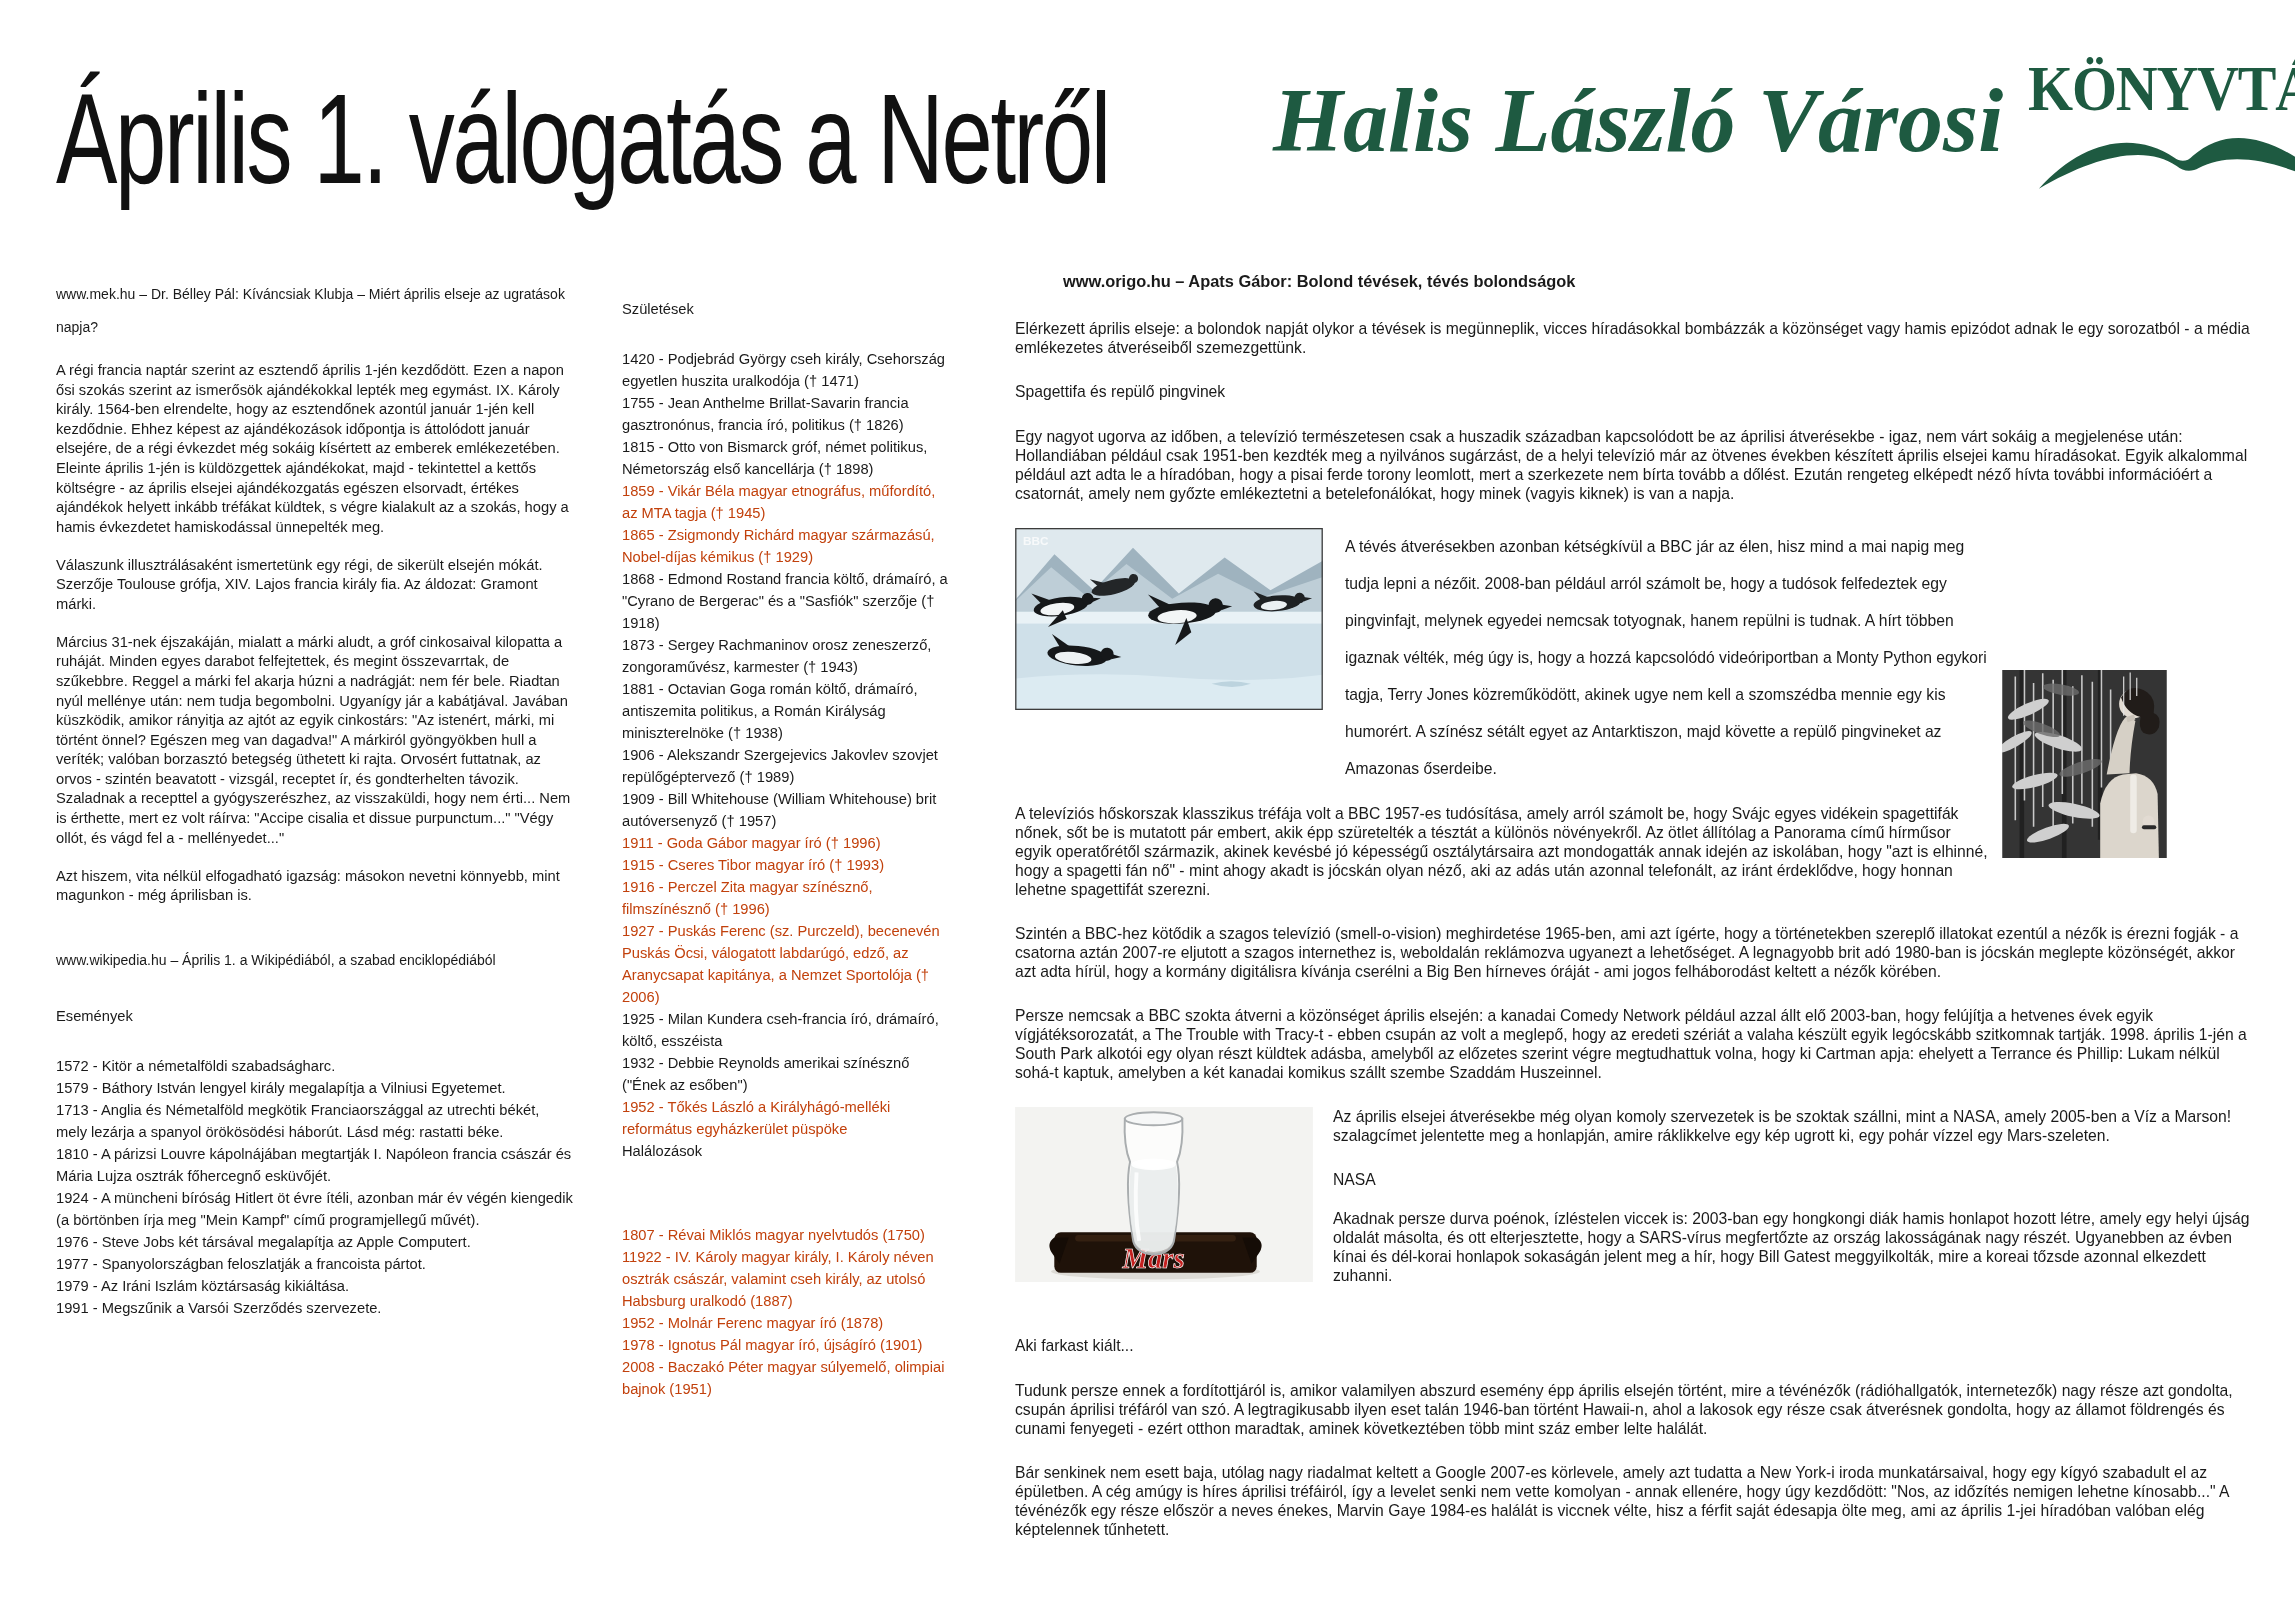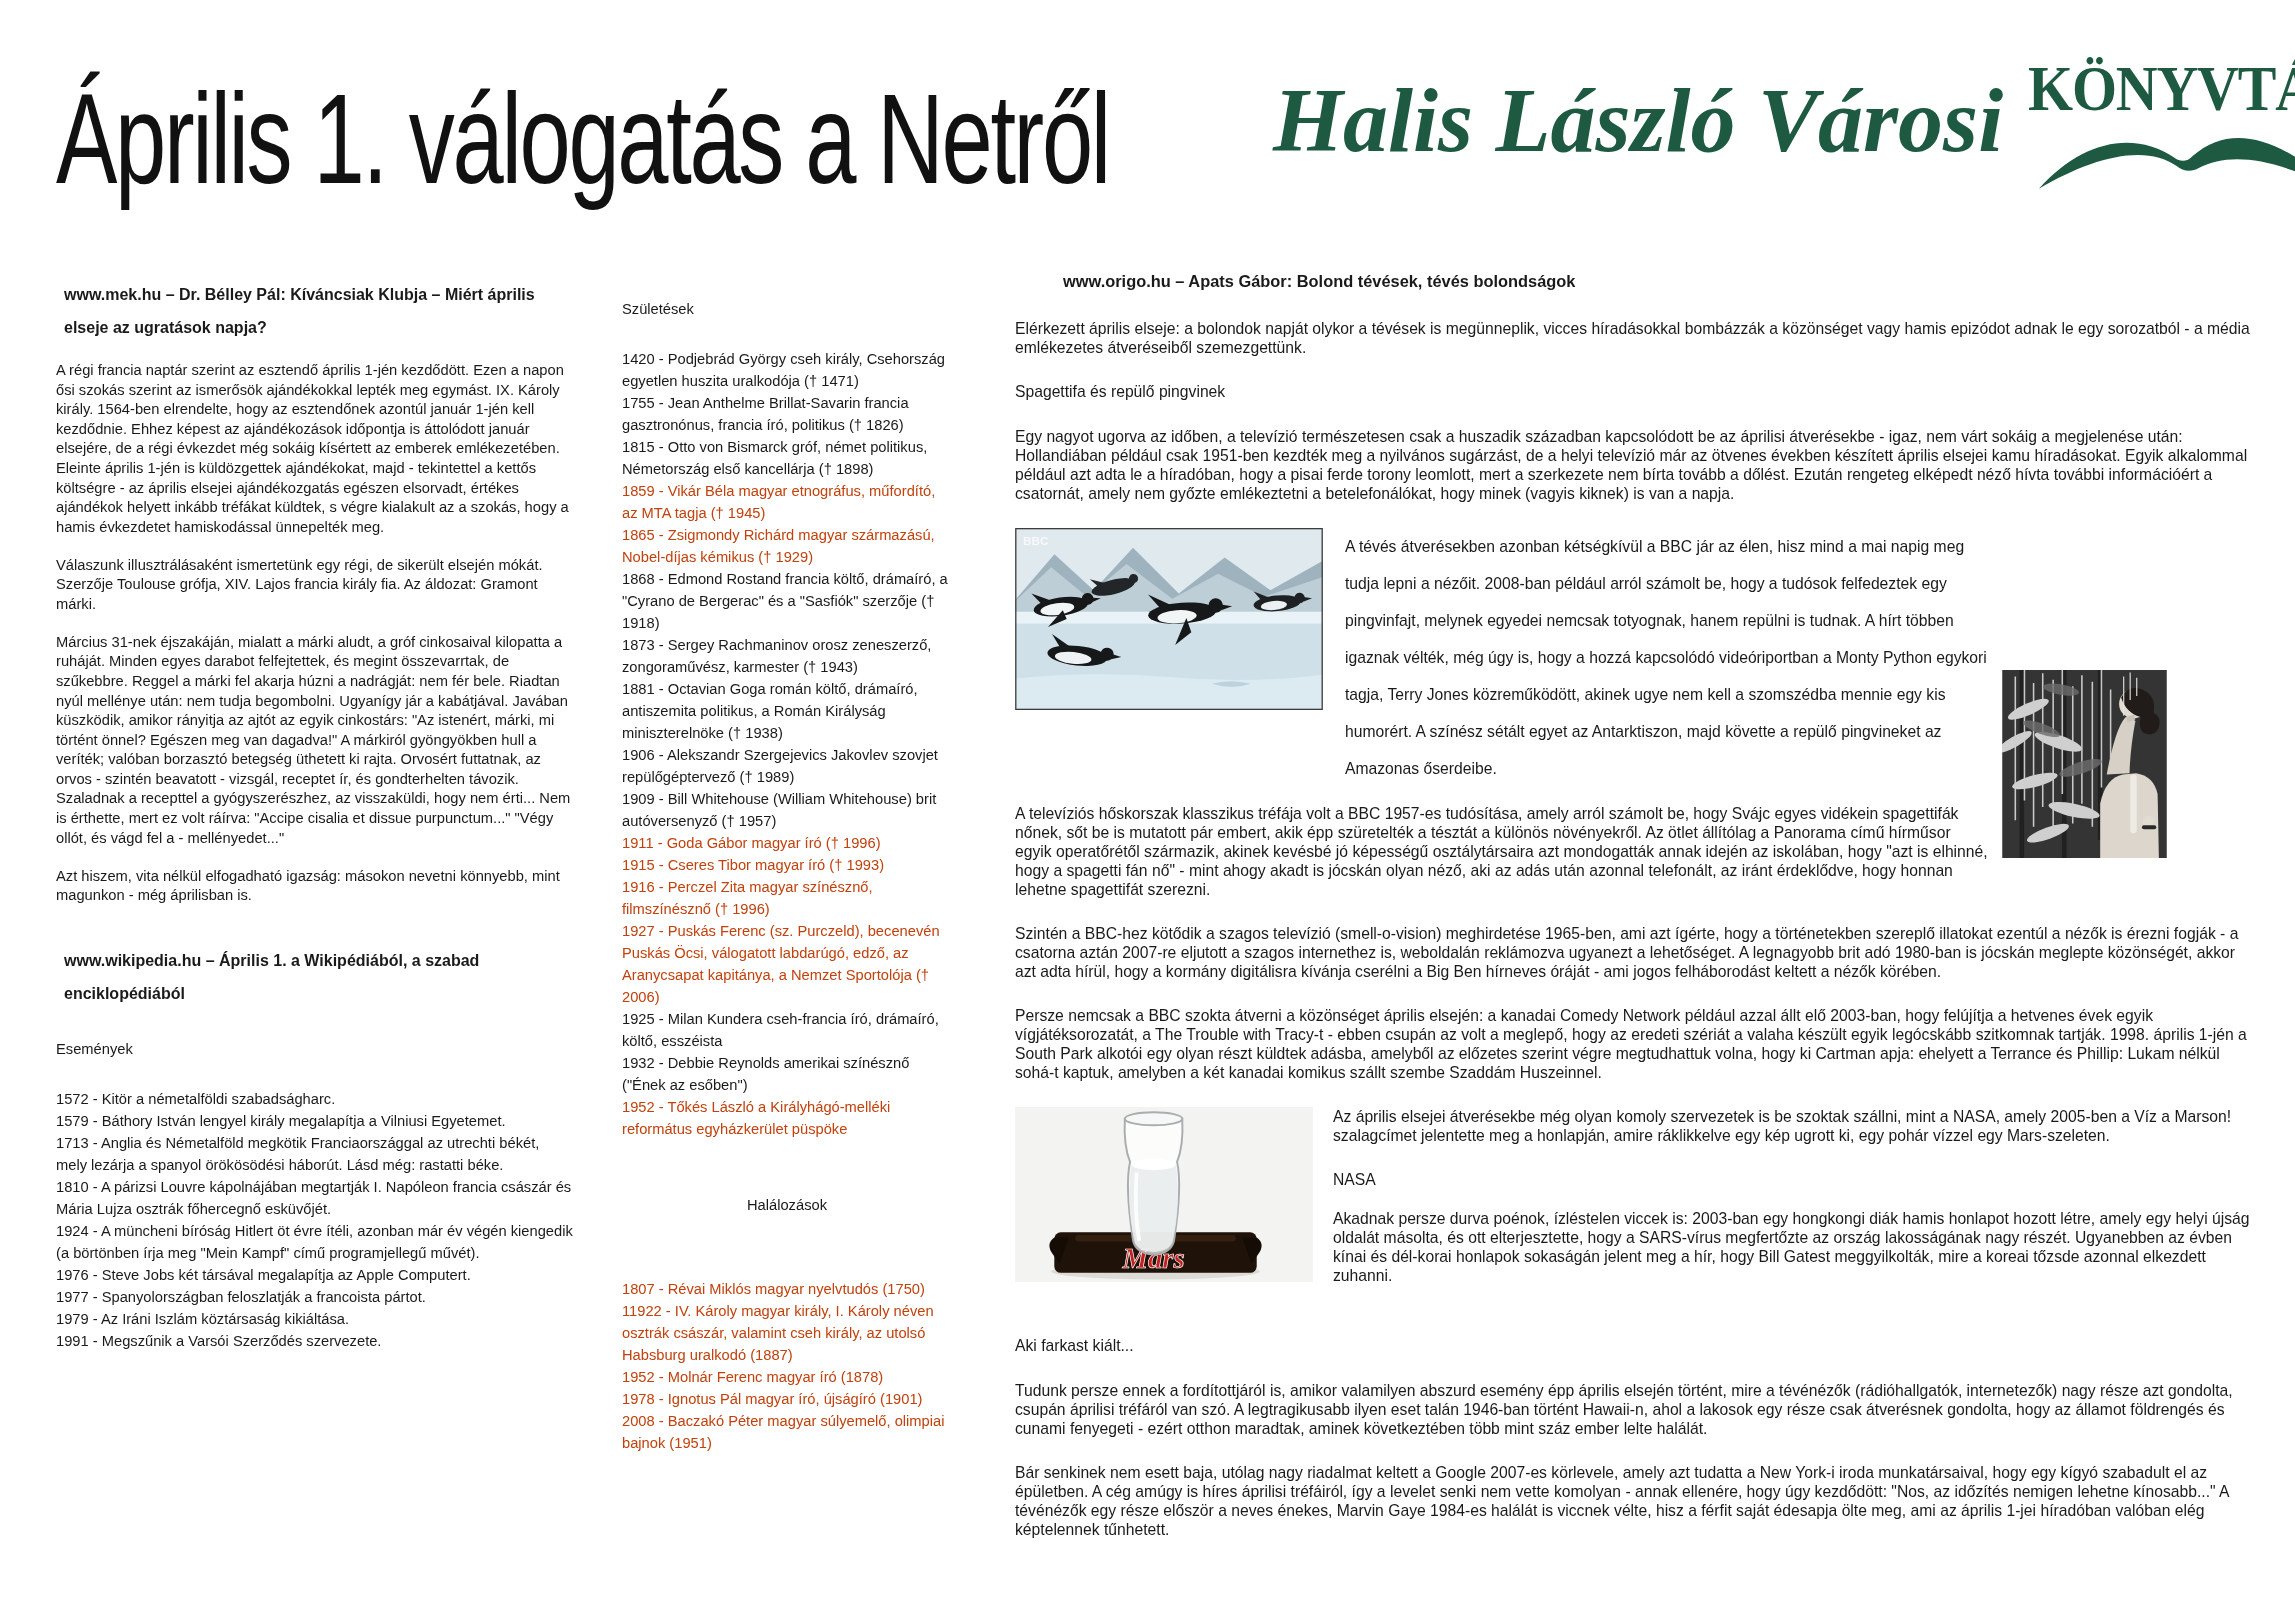--- a/index.html
+++ b/index.html
@@ -18,29 +18,29 @@
                   letter-spacing:-1.3px;line-height:1;transform:scaleX(0.92);transform-origin:left top;
                   white-space:nowrap;}
   #logo svg{margin-top:7.9px;margin-left:6.5px;}
 
   
   p{margin:0;}
   .orange{color:#c2410c;}
 
   
   #col1{position:absolute;left:56px;top:278px;width:517px;font-size:14.7px;line-height:19.6px;}
-  #col1 .head{font-weight:700;font-size:16px;line-height:33px;margin-bottom:17px;margin-left:8px;}
+  #col1 .head{font-weight:400;font-size:14px;line-height:33px;margin-bottom:17px;}
   #col1 p{margin-bottom:18.3px;}
   #col1 .subhead{margin:30px 0 29px 0;}
   #col1 .list .li{line-height:22px;}
 
   
   #col2{position:absolute;left:622px;top:298px;width:330px;font-size:14.7px;line-height:22px;}
   #col2 .subhead{margin-bottom:27.5px;}
-  #col2 .deaths-head{margin-top:54px;margin-bottom:62px;text-align:center;}
+  #col2 .deaths-head{margin-bottom:62px;}
 
   
   #col3{position:absolute;left:1015px;top:272px;width:1243px;font-size:15.7px;line-height:19px;}
   #col3 .head{font-weight:700;font-size:16.4px;line-height:19.6px;margin-bottom:27.5px;margin-left:48px;}
   #col3 p{margin-bottom:25px;}
   #col3 .subhead{margin-bottom:26px;}
   .wrap-block{width:976px;}
   .penguins{float:left;margin-right:22px;margin-bottom:60px;}
   .spread{line-height:37px !important;margin-bottom:17px !important;padding-left:40px;}
   .clear{clear:both;height:0;}

